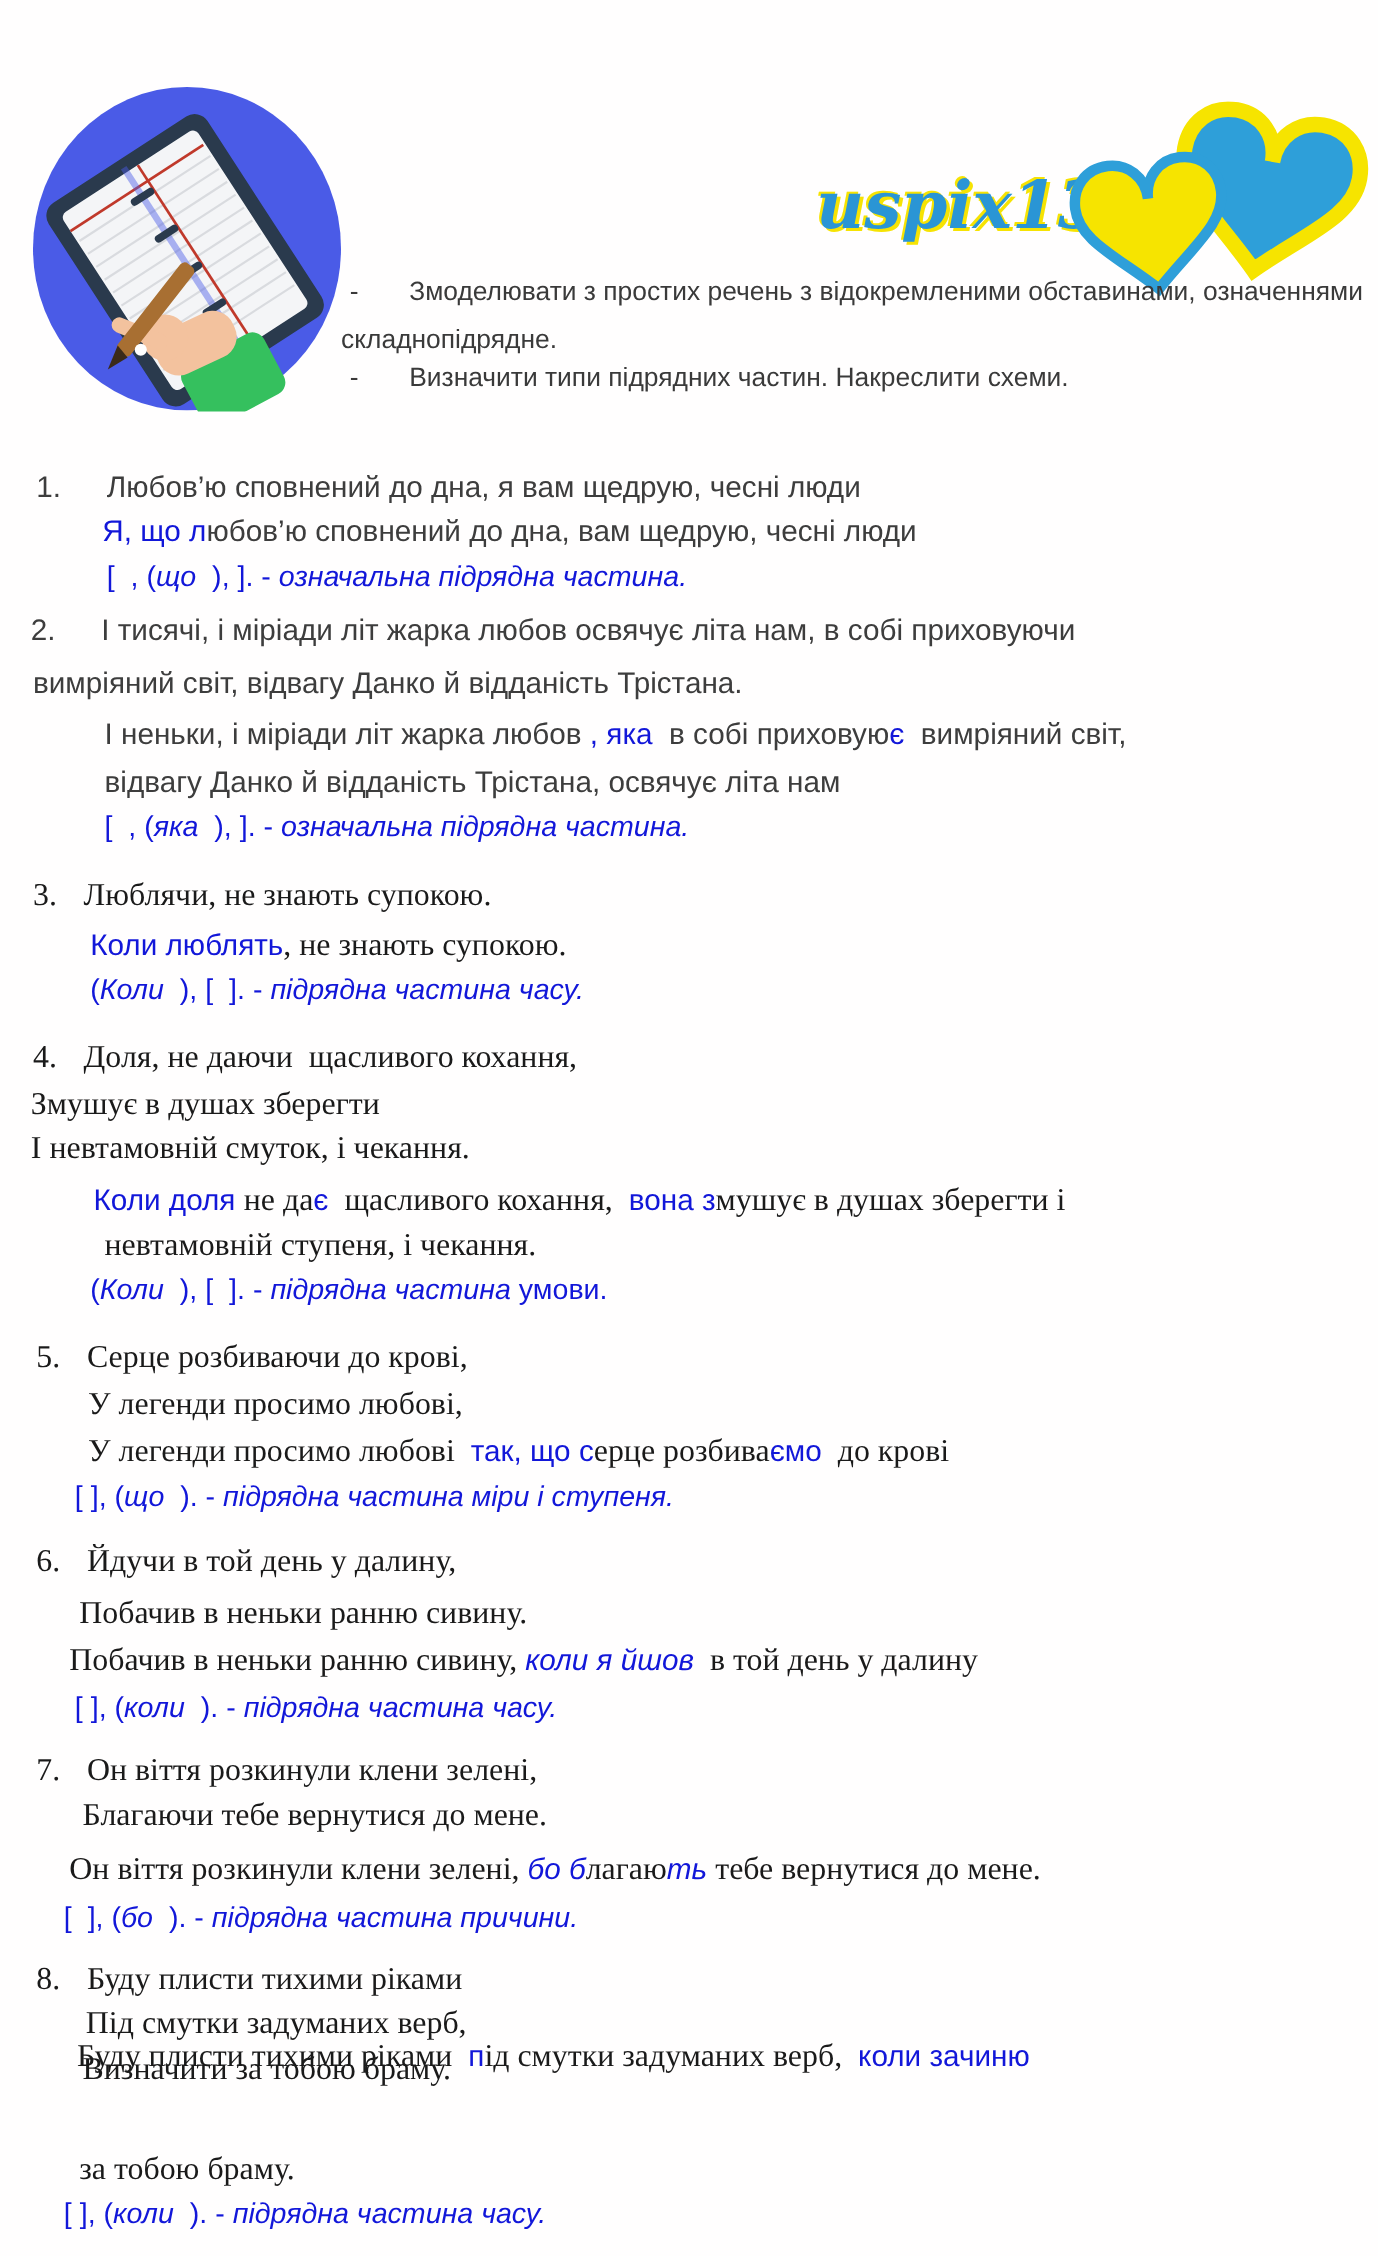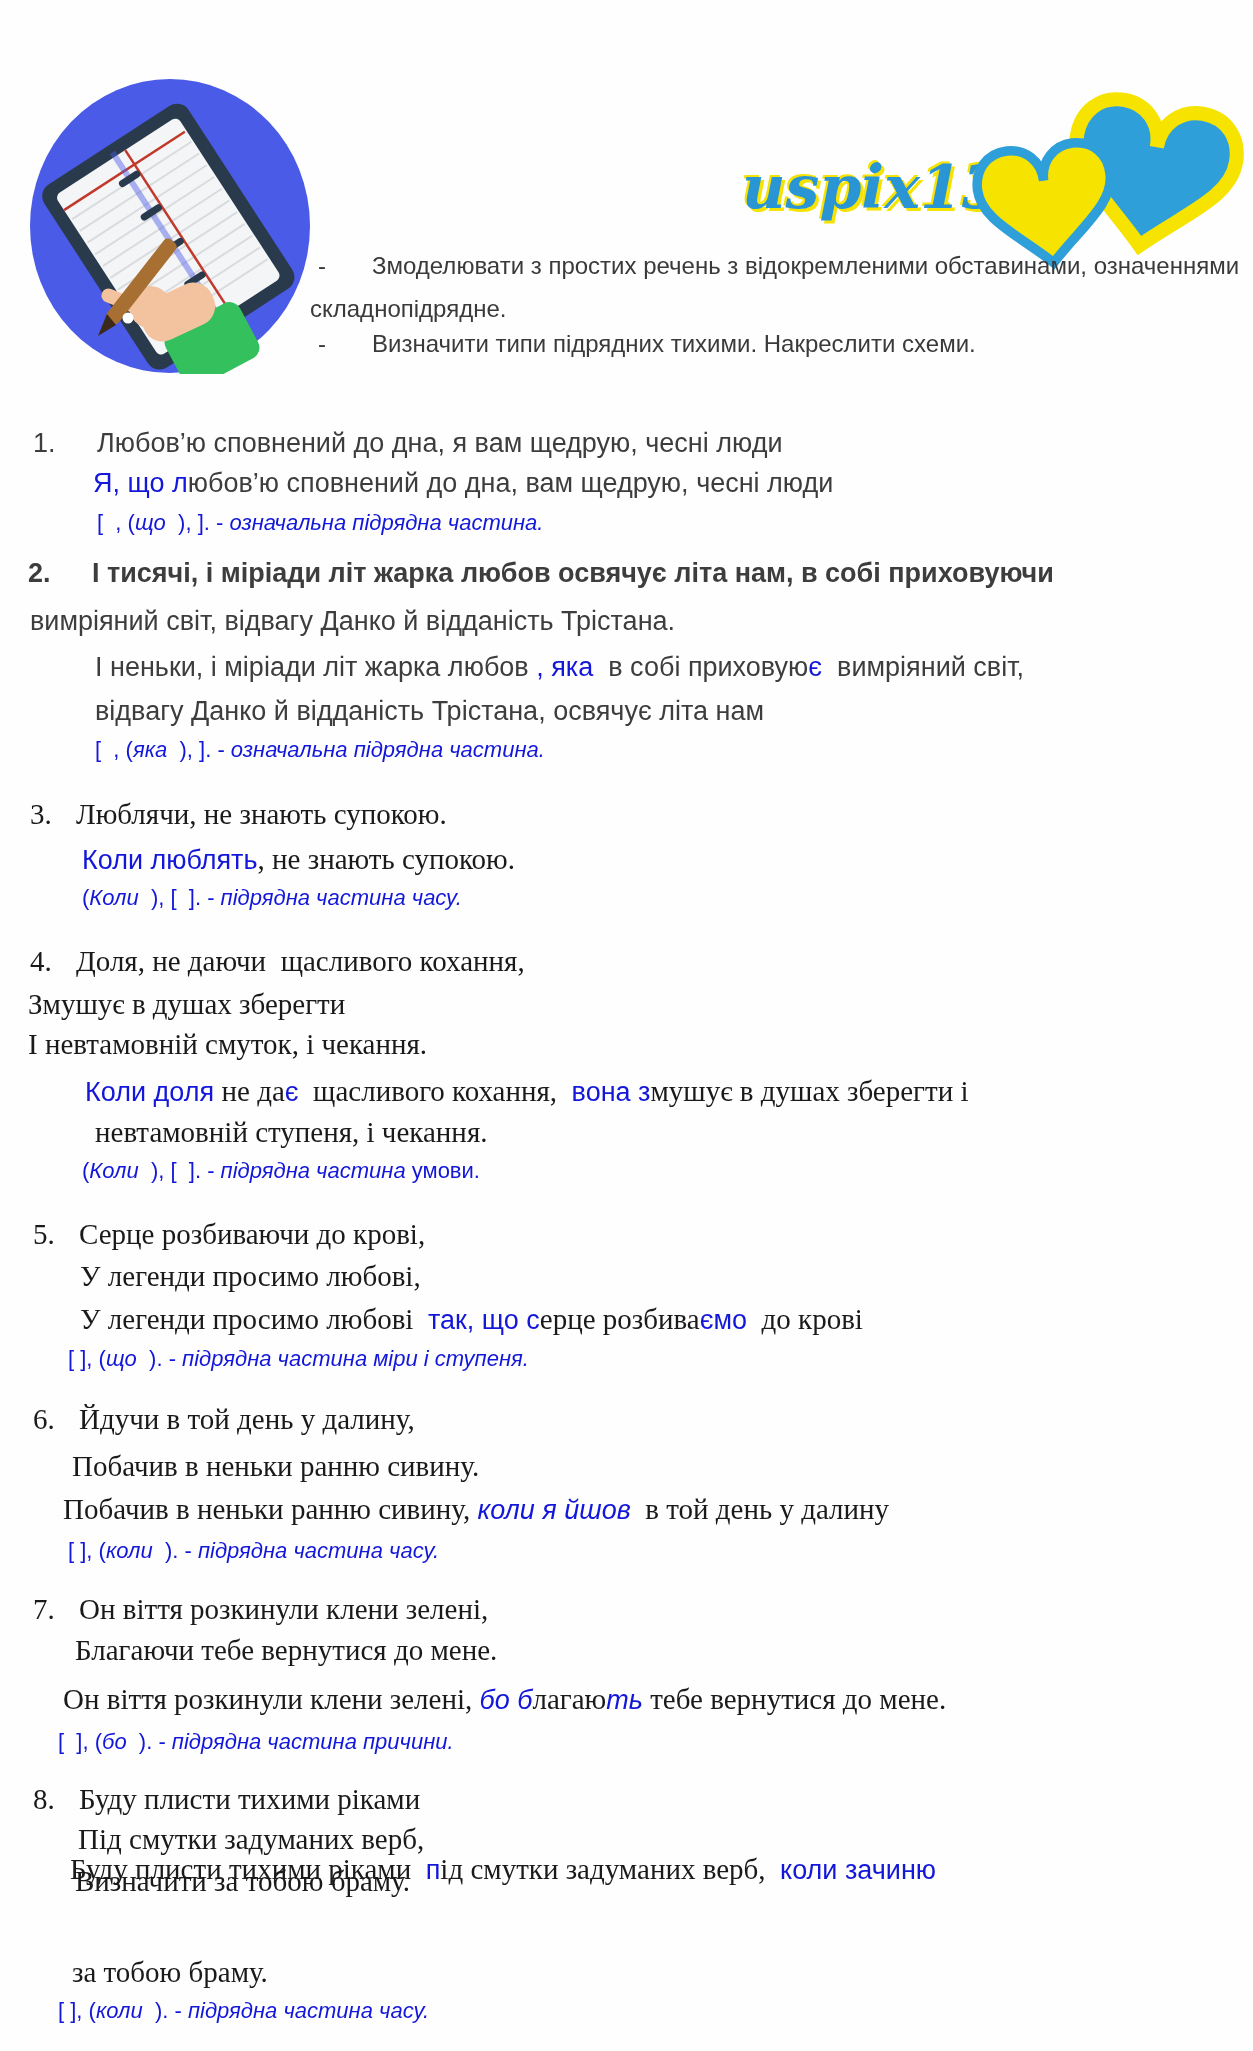--- a/index.html
+++ b/index.html
@@ -6,21 +6,21 @@
   #page{position:relative;width:1253px;height:2051px;background:#fffefe;overflow:hidden;
         font-family:"Liberation Sans",sans-serif;}
   
   .ln{position:absolute;white-space:pre;line-height:1.15;}
   .hdr{font-family:"Liberation Sans",sans-serif;font-size:24px;color:var(--hdr);}
   .hdr .rd{display:inline-block;width:54px;color:var(--hdr);}
   .sans{font-family:"Liberation Sans",sans-serif;font-size:27px;}
   .sans .rk,.sans .rn{color:var(--ksans);}
   .serif{font-family:"Liberation Serif","DejaVu Serif",serif;font-size:29px;}
   .serif .rk,.serif .rn{color:var(--kserif);}
-  .schema{font-family:"Liberation Sans",sans-serif;font-size:22px;}
+  .schema{font-family:"Liberation Sans",sans-serif;font-size:26px;}
   .rn{display:inline-block;}
   .sans .rn{width:64px;}
   .serif .rn{width:46px;}
   .rb{color:var(--blue);font-family:"Liberation Sans",sans-serif;}
   .ri{color:var(--blue);font-family:"Liberation Sans",sans-serif;font-style:italic;}
   .serif .rb,.serif .ri{font-size:27px;}
   
   #brand{position:absolute;left:742px;top:152px;font-family:"DejaVu Serif","Liberation Serif",serif;
          font-style:italic;font-weight:bold;font-size:60px;color:var(--brand);
          text-shadow:3px 3px 0 var(--bshadow),-2px -2px 0 var(--bshadow);}
@@ -77,25 +77,25 @@
     <defs>
       <path id="heart" d="M0 -26 C0 -45 -14 -58 -31 -58 C-51 -58 -63 -43 -63 -25 C-63 3 -31 21 0 52 C31 21 63 3 63 -25 C63 -43 51 -58 31 -58 C14 -58 0 -45 0 -26 Z"></path>
     </defs>
     <use href="#heart" transform="translate(196,88) rotate(10) scale(1.28)" fill="var(--hblue)" stroke="var(--hyellow)" stroke-width="11"></use>
     <use href="#heart" transform="translate(92,116) rotate(-7) scale(1.06)" fill="var(--hyellow)" stroke="var(--hblue)" stroke-width="9"></use>
   </svg>
 
   <div id="lines">
       <div class="ln hdr" style="left: 318px; top: 252px;"><span class="rd">-</span><span class="rk">Змоделювати з простих речень з відокремленими обставинами, означеннями</span></div>
       <div class="ln hdr" style="left: 310px; top: 295px;"><span class="rk">складнопідрядне.</span></div>
-      <div class="ln hdr" style="left: 318px; top: 330px;"><span class="rd">-</span><span class="rk">Визначити типи підрядних тихими. Накреслити схеми.</span></div>
+      <div class="ln hdr" style="left: 318px; top: 330px;"><span class="rd">-</span><span class="rk">Визначити типи підрядних частин. Накреслити схеми.</span></div>
       <div class="ln sans" style="left: 33px; top: 428px;"><span class="rn">1.</span><span class="rk">Любов’ю сповнений до дна, я вам щедрую, чесні люди</span></div>
       <div class="ln sans" style="left: 93px; top: 468px;"><span class="rb">Я, що л</span><span class="rk">юбов’ю сповнений до дна, вам щедрую, чесні люди</span></div>
       <div class="ln schema" style="left: 97px; top: 510px;"><span class="rb">[  , (</span><span class="ri">що</span><span class="rb">  ), ]. - </span><span class="ri">означальна підрядна частина.</span></div>
-      <div class="ln sans" style="left: 28px; top: 558px; font-weight: bold;"><span class="rn">2.</span><span class="rk">І тисячі, і міріади літ жарка любов освячує літа нам, в собі приховуючи</span></div>
+      <div class="ln sans" style="left: 28px; top: 558px;"><span class="rn">2.</span><span class="rk">І тисячі, і міріади літ жарка любов освячує літа нам, в собі приховуючи</span></div>
       <div class="ln sans" style="left: 30px; top: 606px;"><span class="rk">вимріяний світ, відвагу Данко й відданість Трістана.</span></div>
       <div class="ln sans" style="left: 95px; top: 652px;"><span class="rk">І неньки, і міріади літ жарка любов</span><span class="rb"> , яка </span><span class="rk"> в собі приховую</span><span class="rb">є</span><span class="rk">  вимріяний світ,</span></div>
       <div class="ln sans" style="left: 95px; top: 696px;"><span class="rk">відвагу Данко й відданість Трістана, освячує літа нам</span></div>
       <div class="ln schema" style="left: 95px; top: 737px;"><span class="rb">[  , (</span><span class="ri">яка</span><span class="rb">  ), ]. - </span><span class="ri">означальна підрядна частина.</span></div>
       <div class="ln serif" style="left: 30px; top: 798px;"><span class="rn">3.</span><span class="rk">Люблячи, не знають супокою.</span></div>
       <div class="ln serif" style="left: 82px; top: 843px;"><span class="rb">Коли люблять</span><span class="rk">, не знають супокою.</span></div>
       <div class="ln schema" style="left: 82px; top: 885px;"><span class="rb">(</span><span class="ri">Коли</span><span class="rb">  ), [  ]. - </span><span class="ri">підрядна частина часу.</span></div>
       <div class="ln serif" style="left: 30px; top: 945px;"><span class="rn">4.</span><span class="rk">Доля, не даючи  щасливого кохання,</span></div>
       <div class="ln serif" style="left: 28px; top: 988px;"><span class="rk">Змушує в душах зберегти</span></div>
       <div class="ln serif" style="left: 28px; top: 1028px;"><span class="rk">І невтамовній смуток, і чекання.</span></div>

